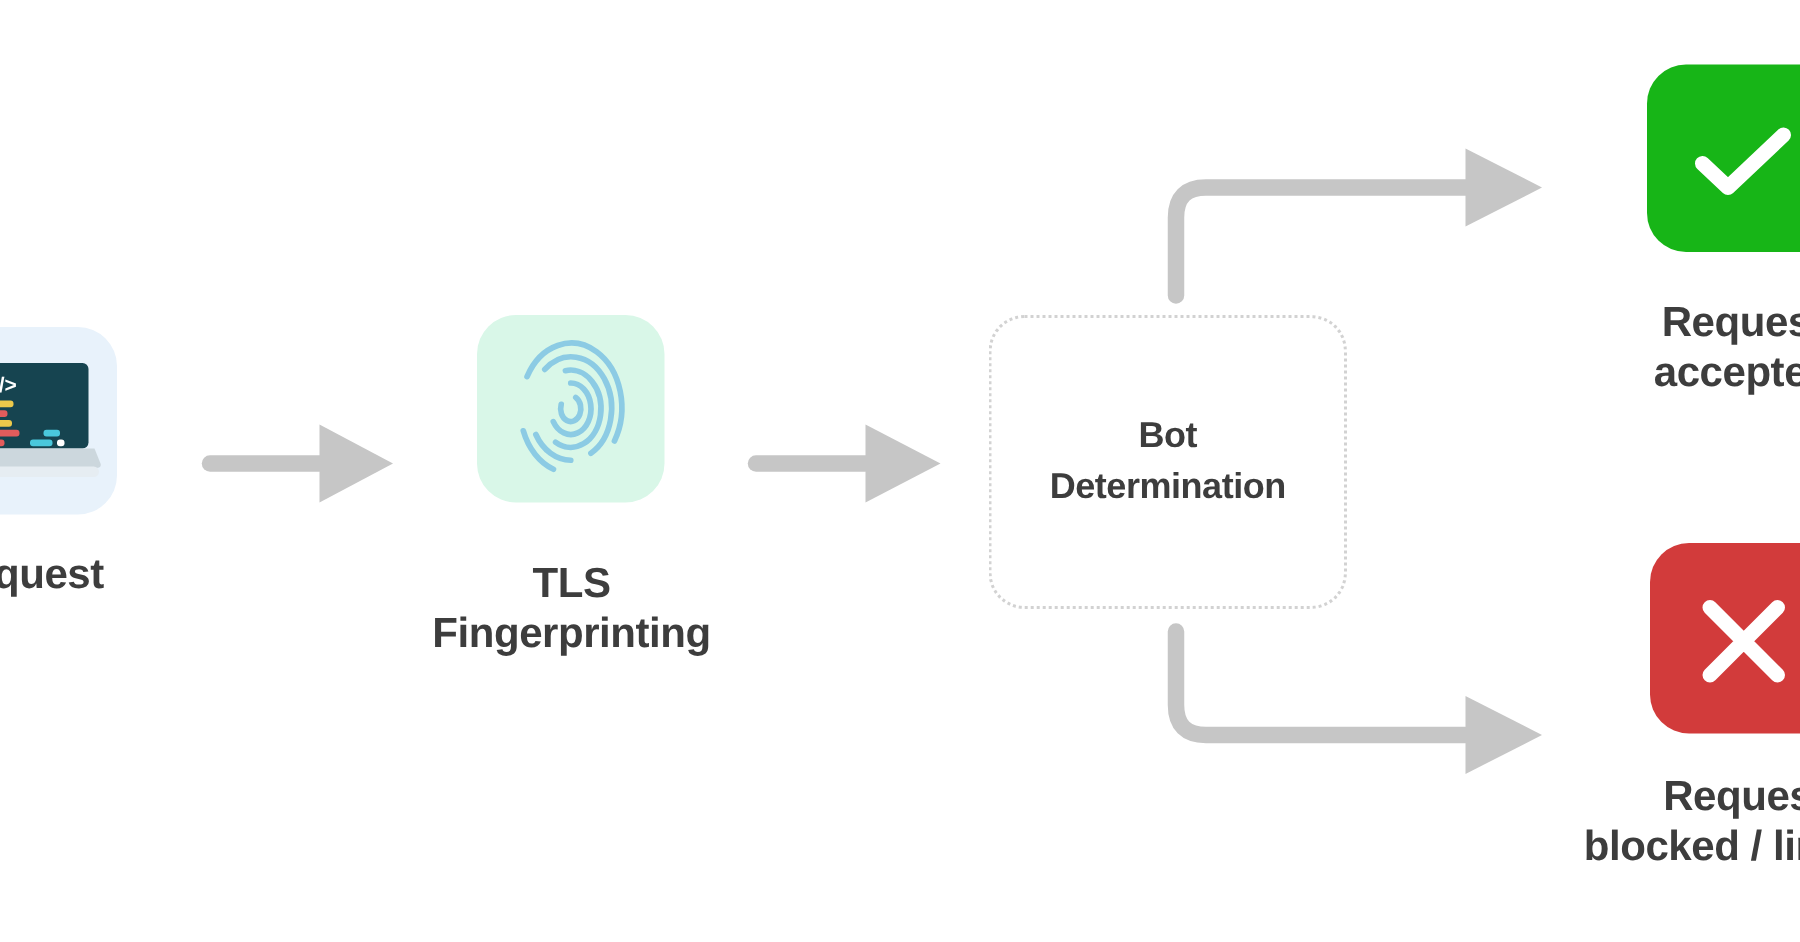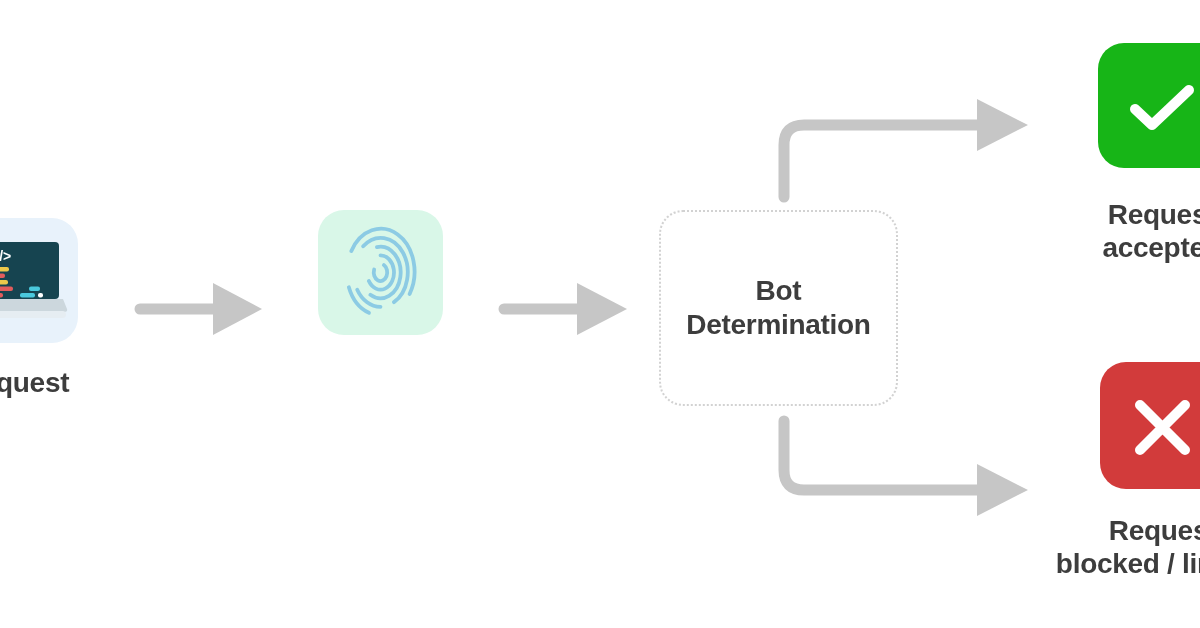--- a/index.html
+++ b/index.html
@@ -20,21 +20,21 @@
   .accept-tile{left:1098px;top:43px;width:127px;height:125px;background:var(--green);}
   .block-tile{left:1100px;top:362px;width:127px;height:127px;background:var(--red);}
   .label{
     position:absolute;width:300px;text-align:center;
     font-weight:700;font-size:28px;line-height:33px;letter-spacing:-0.3px;
     color:var(--text);white-space:pre-line;
   }
   .request-label{left:-135px;top:366px;}
   .tls-label{left:231px;top:372px;}
   .bot-label{position:static;width:auto;white-space:pre-line;text-align:center;
-    font-weight:700;font-size:28px;line-height:34px;letter-spacing:-0.3px;color:var(--text);}
+    font-weight:700;font-size:24px;line-height:34px;letter-spacing:-0.3px;color:var(--text);}
   .accept-label{left:1012px;top:198px;}
   .block-label{left:1013px;top:514px;}
   svg{display:block;}
   .fp-svg{position:absolute;left:0;top:0;width:125px;height:125px;}
   .mark-svg{position:absolute;left:0;top:0;width:125px;height:125px;}
 </style>
 </head>
 <body>
 
 <div class="canvas">
@@ -84,20 +84,22 @@
         <path vector-effect="non-scaling-stroke" d="M 53.5 45.9 A 7 7 0 1 1 43.4 49.6"></path>
         <path vector-effect="non-scaling-stroke" d="M 50 38 A 14 14 0 1 1 37.9 59"></path>
         <path vector-effect="non-scaling-stroke" d="M 46.3 31.3 A 21 21 0 1 1 39.5 70.2"></path>
         <path vector-effect="non-scaling-stroke" d="M 32 30.6 A 28 28 0 1 1 64 76.2"></path>
         <path vector-effect="non-scaling-stroke" d="M 50 80 A 28 28 0 0 1 25.8 66"></path>
         <path vector-effect="non-scaling-stroke" d="M 19.7 34.5 A 35 35 0 1 1 80.3 69.5"></path>
         <path vector-effect="non-scaling-stroke" d="M 38 84.9 A 35 35 0 0 1 17.1 64"></path>
       </g>
     </svg>
   </div>
+  <div class="label tls-label">TLS
+Fingerprinting</div>
 
   <div class="node-box bot-box">
     <div class="bot-label">Bot
 Determination</div>
   </div>
 
   <div class="node-box icon-tile accept-tile">
     <svg class="mark-svg" viewBox="0 0 125 125">
       <path d="M 37 66 L 54 82 L 91 47" fill="none" stroke="#ffffff" stroke-width="10" stroke-linecap="round" stroke-linejoin="round"></path>
     </svg>

